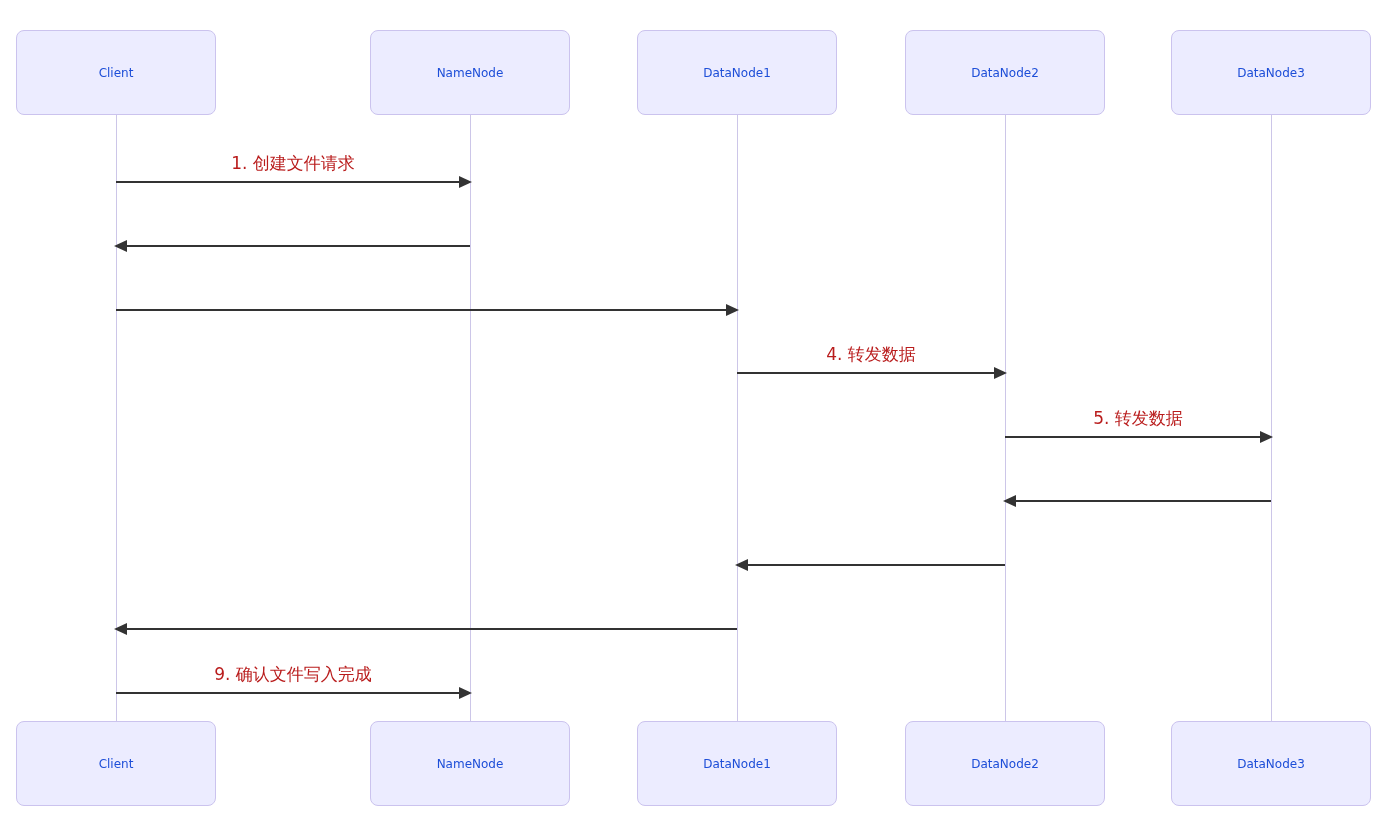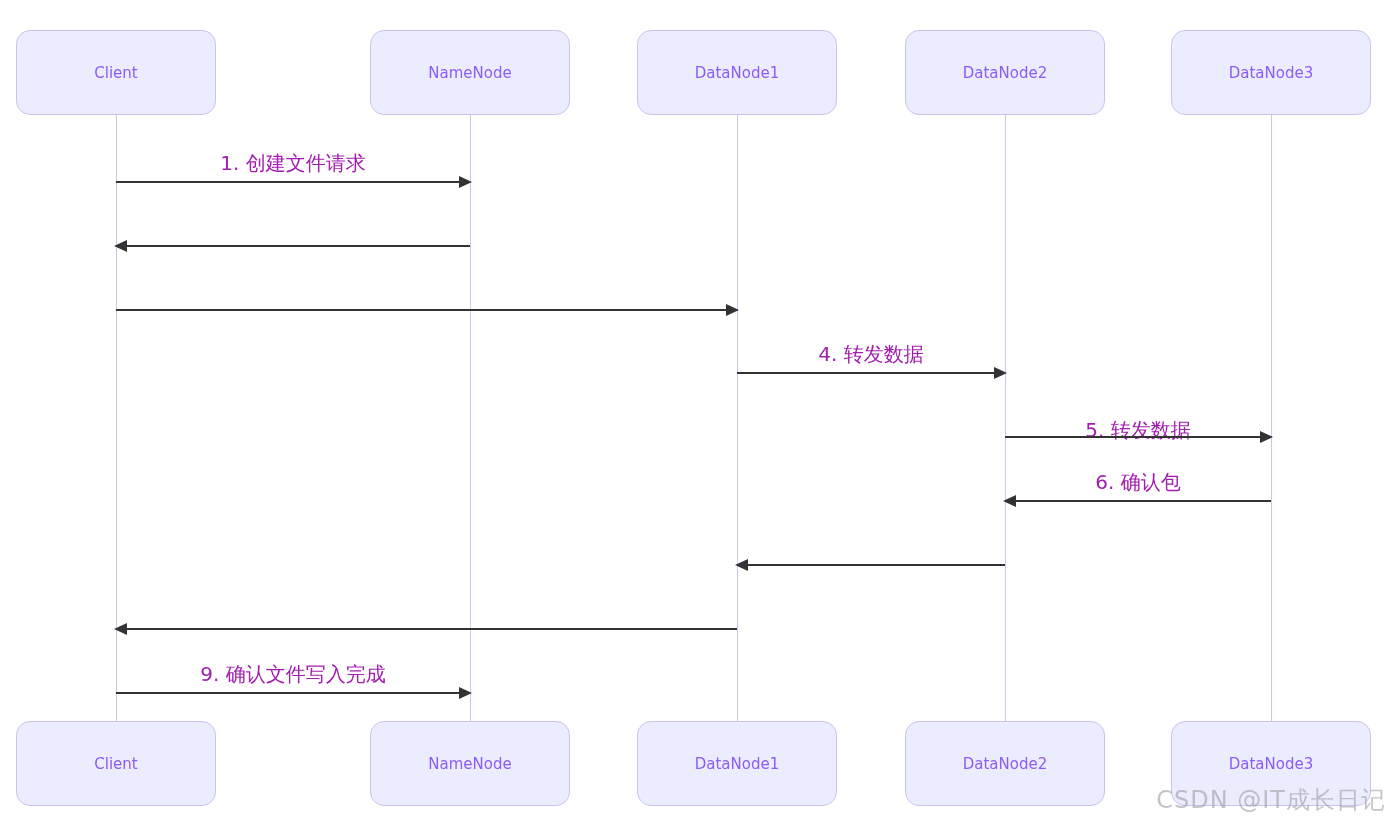--- a/index.html
+++ b/index.html
@@ -14,44 +14,44 @@
     height: 824px;
     background: #ffffff;
     overflow: hidden;
   }
   .actor {
     position: absolute;
     width: 200px;
     height: 85px;
     background: #ECECFF;
     border: 1px solid #CBC3EE;
-    border-radius: 14px;
+    border-radius: 8px;
     box-sizing: border-box;
     display: flex;
     align-items: center;
     justify-content: center;
-    font-size: 15px;
-    color: #8b5cf6;
+    font-size: 12px;
+    color: #1d4ed8;
     z-index: 2;
   }
   .lifeline {
     position: absolute;
     width: 1px;
     top: 115px;
     height: 606px;
     background: #CCC6E8;
     z-index: 0;
   }
   .msg-label {
     position: absolute;
     height: 26px;
     line-height: 26px;
     text-align: center;
-    font-size: 20px;
-    color: #a21caf;
+    font-size: 17px;
+    color: #b91c1c;
     white-space: nowrap;
     z-index: 1;
   }
   .msg-line {
     position: absolute;
     height: 2px;
     background: #333333;
     z-index: 1;
   }
   .head-r {
@@ -111,26 +111,25 @@
 
   <div class="msg-line" style="left:116px;top:309px;width:621px">
       <span class="head-r"></span>
     </div>
 
   <div class="msg-label" style="left:737px;top:341px;width:268px">4. 转发数据</div>
   <div class="msg-line" style="left:737px;top:372px;width:268px">
       <span class="head-r"></span>
     </div>
 
-  <div class="msg-label" style="left:1005px;top:417px;width:266px">5. 转发数据</div>
+  <div class="msg-label" style="left:1005px;top:405px;width:266px">5. 转发数据</div>
   <div class="msg-line" style="left:1005px;top:436px;width:266px">
       <span class="head-r"></span>
     </div>
 
-  <div class="msg-label" style="left:1005px;top:469px;width:266px">6. 确认包</div>
   <div class="msg-line" style="left:1005px;top:500px;width:266px">
       <span class="head-l"></span>
     </div>
 
   <div class="msg-line" style="left:737px;top:564px;width:268px">
       <span class="head-l"></span>
     </div>
 
   <div class="msg-line" style="left:116px;top:628px;width:621px">
       <span class="head-l"></span>
@@ -140,15 +139,14 @@
   <div class="msg-line" style="left:116px;top:692px;width:354px">
       <span class="head-r"></span>
     </div>
 
   <div class="actor" style="left:16px;top:721px">Client</div>
   <div class="actor" style="left:370px;top:721px">NameNode</div>
   <div class="actor" style="left:637px;top:721px">DataNode1</div>
   <div class="actor" style="left:905px;top:721px">DataNode2</div>
   <div class="actor" style="left:1171px;top:721px">DataNode3</div>
 
-  <div class="watermark">CSDN @IT成长日记</div>
 
 </div>
 
 </body></html>

